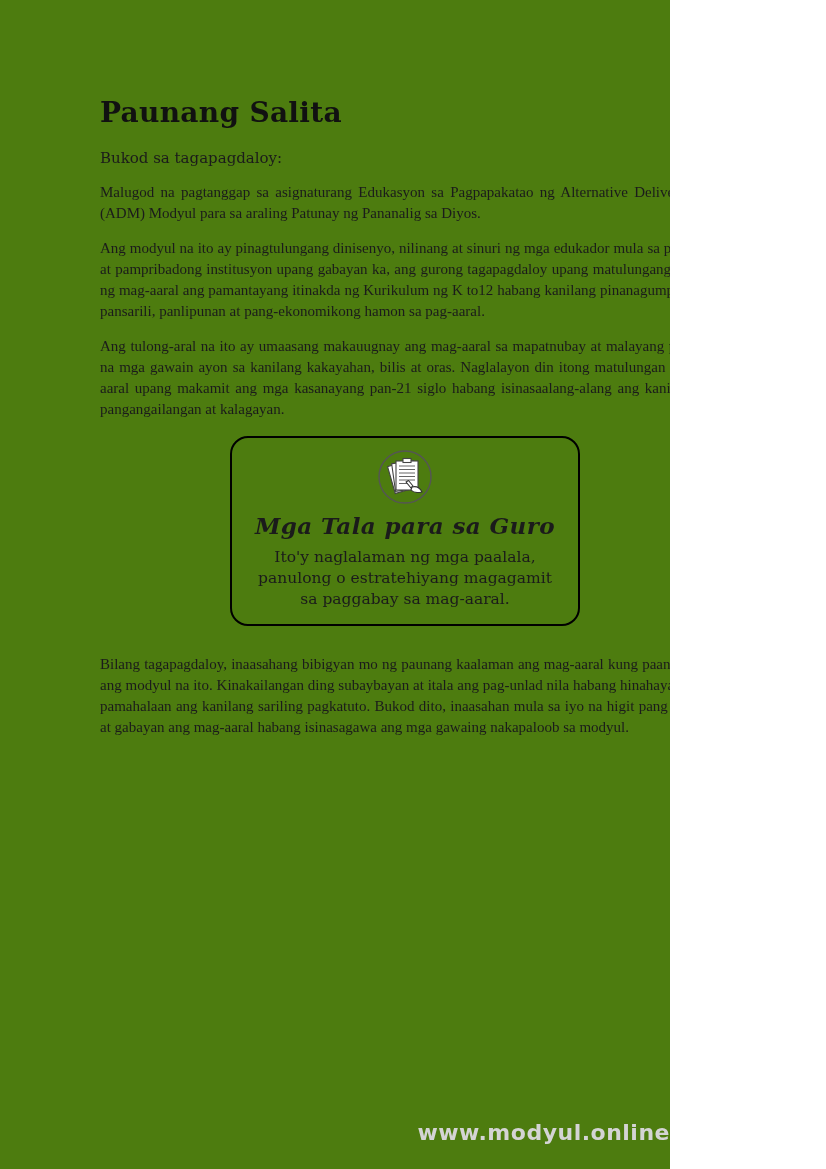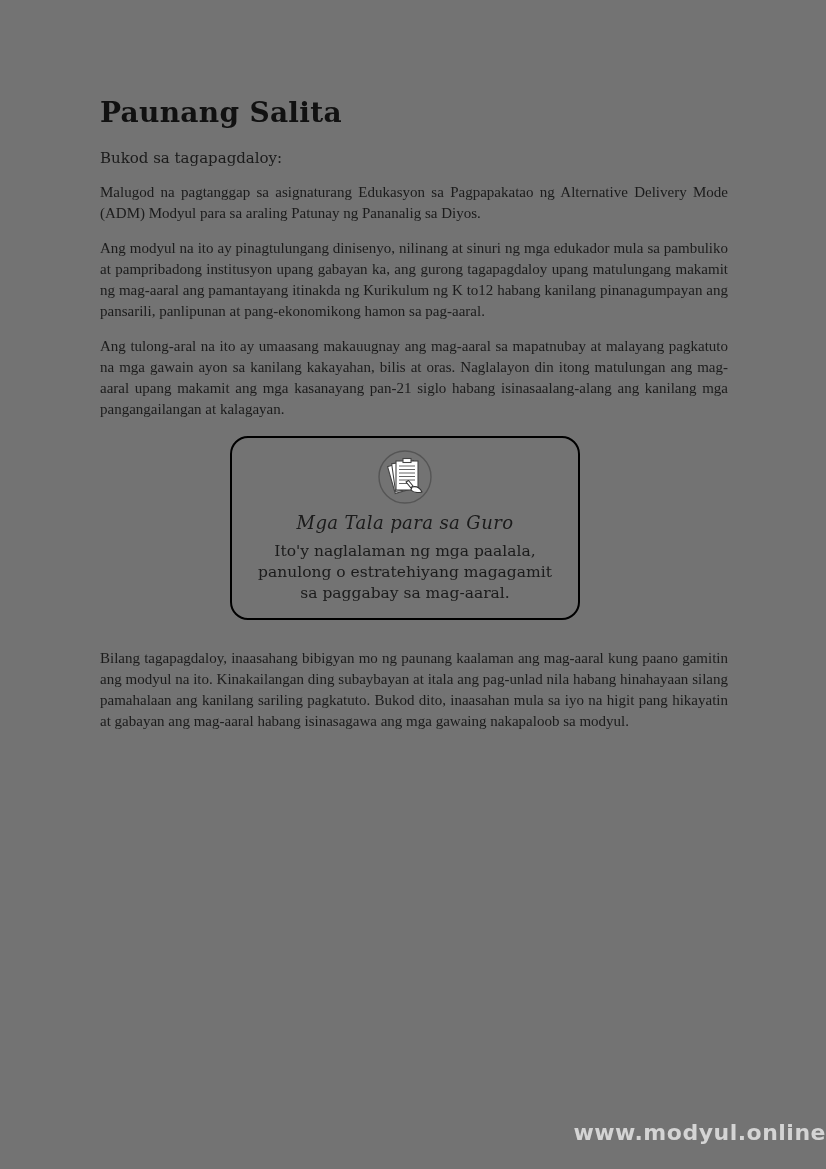--- a/index.html
+++ b/index.html
@@ -2,23 +2,23 @@
 <html><head>
 <meta charset="utf-8">
 <style>
   html, body {
     margin: 0;
     padding: 0;
     background: #ffffff;
   }
   .page {
     position: relative;
-    width: 826px;
+    width: 670px;
     height: 1169px;
-    background: #737373;
+    background: #4d7c0f;
     overflow: hidden;
     font-family: "DejaVu Serif", "Liberation Serif", serif;
     color: #1b1b1b;
   }
   .content {
     position: absolute;
     left: 100px;
     top: 96px;
     width: 628px;
   }
@@ -47,22 +47,22 @@
     border-radius: 18px;
     padding: 10px 16px 14px 16px;
     text-align: center;
   }
   .note-box .icon-wrap {
     display: flex;
     justify-content: center;
     margin-bottom: 6px;
   }
   .note-box .note-title {
-    font-size: 18px;
-    font-weight: normal;
+    font-size: 23px;
+    font-weight: bold;
     font-style: italic;
     margin: 2px 0 8px 0;
     letter-spacing: 0.4px;
   }
   .note-box .note-body {
     font-size: 15.5px;
     line-height: 21px;
     text-align: center;
   }
   .closing {

